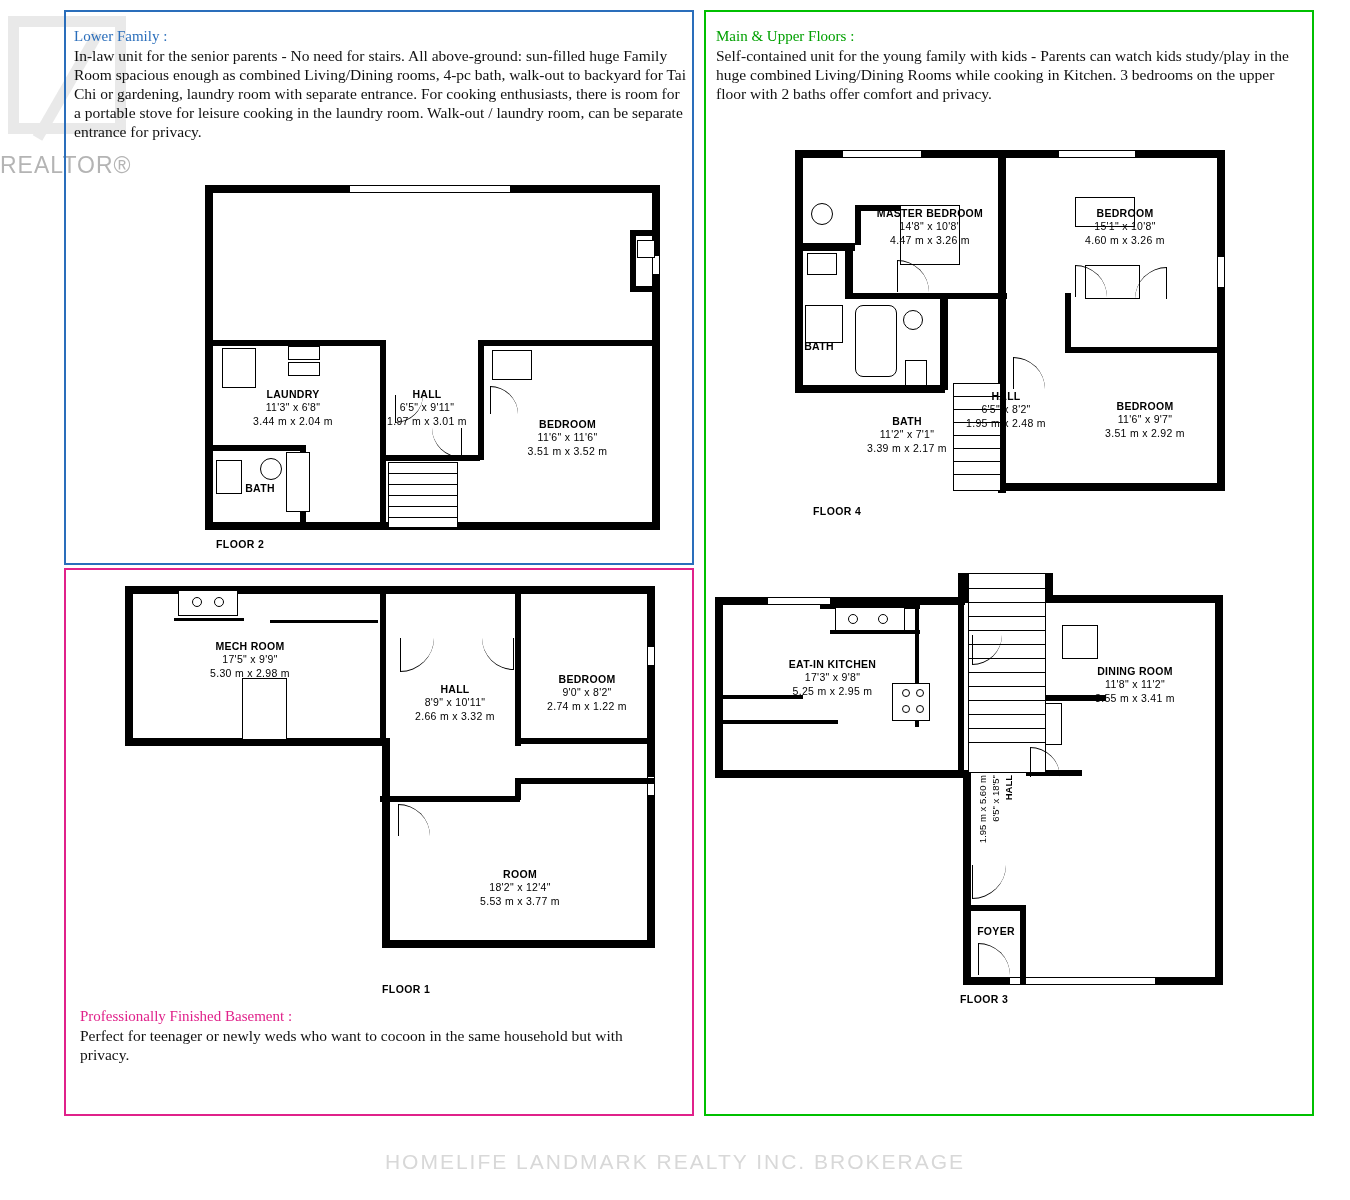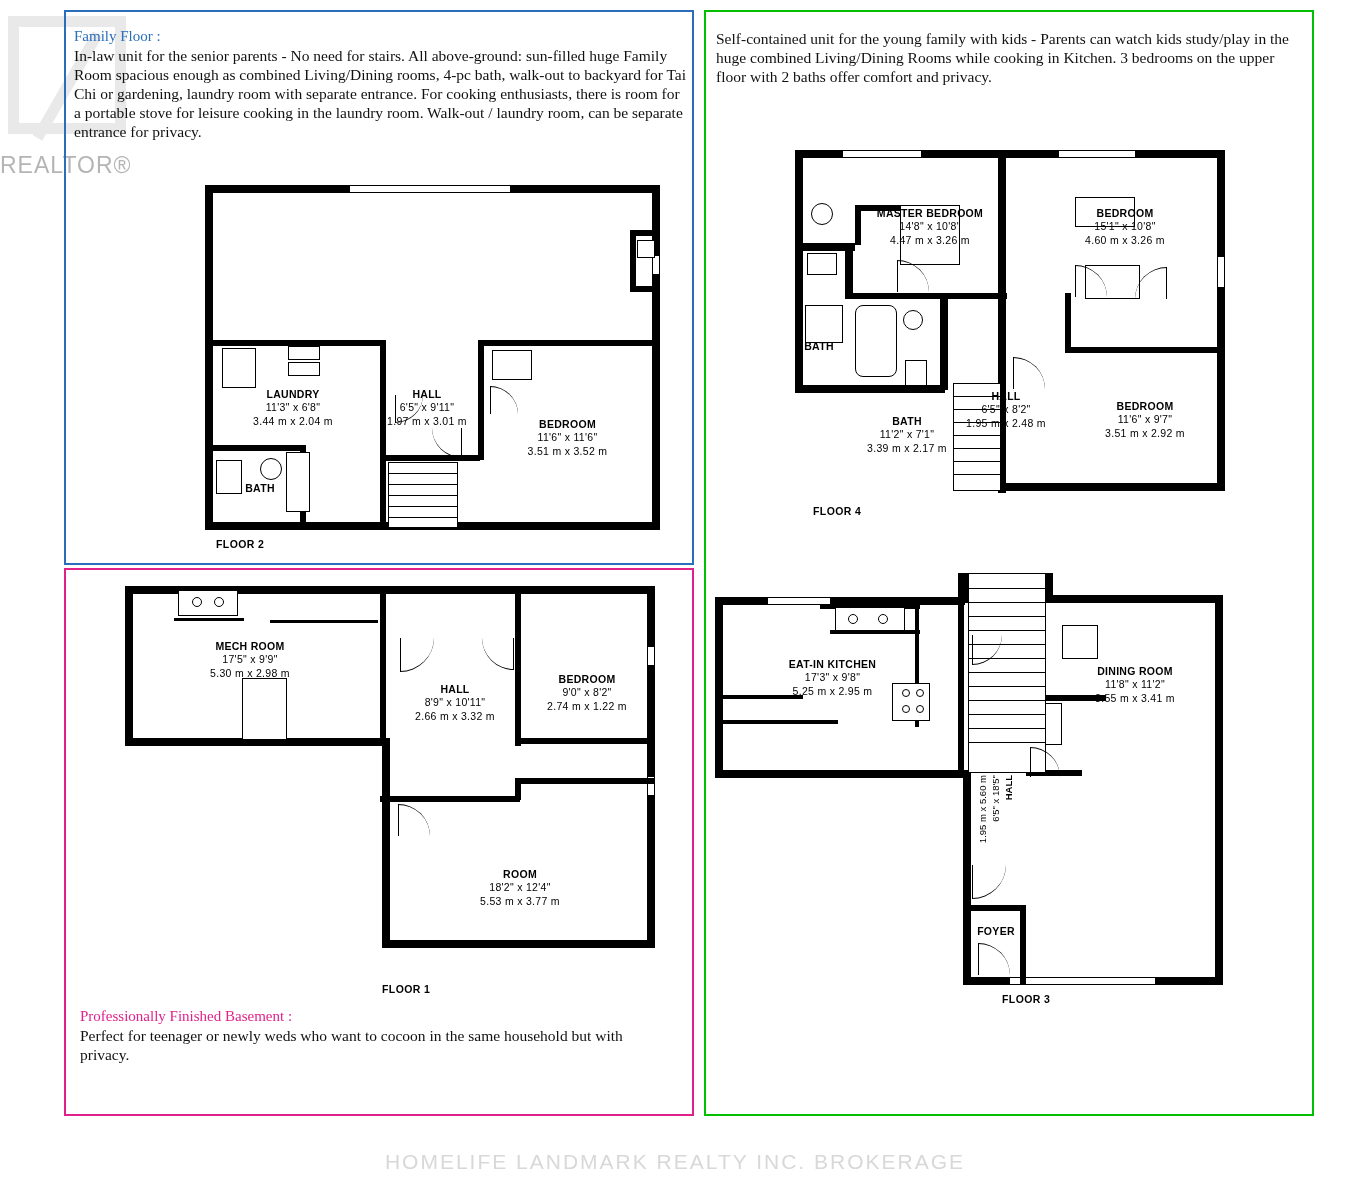--- a/index.html
+++ b/index.html
@@ -57,21 +57,21 @@
 <body>
 
 <div id="watermark">
   <div class="wm-box"></div>
   <div class="wm-slash"></div>
 </div>
 <div id="wm-text">REALTOR®</div>
 
 <div class="panel" id="panel-lower"></div>
 <div class="txtbox" id="lower-text">
-  <div class="hdr hdr-lower">Family Floor :</div>
+  <div class="hdr hdr-lower">Lower Family :</div>
   <div class="blurb">In-law unit for the senior parents - No need for stairs.  All above-ground: sun-filled huge Family Room spacious enough as combined Living/Dining rooms, 4-pc bath, walk-out to backyard for Tai Chi or gardening, laundry room with separate entrance. For cooking enthusiasts, there is room for a portable stove for leisure cooking in the laundry room. Walk-out / laundry room, can be separate entrance for privacy.</div>
 </div>
 
 <div class="plan" id="plan-floor2" style="left:200px;top:170px;width:480px;height:390px;">
 
   <div class="wall" style="left:5px;top:15px;width:8px;height:345px;"></div>
   <div class="wall" style="left:5px;top:15px;width:145px;height:8px;"></div>
   <div class="wall" style="left:310px;top:15px;width:150px;height:8px;"></div>
   <div class="wall" style="left:452px;top:15px;width:8px;height:70px;"></div>
   <div class="wall" style="left:452px;top:105px;width:8px;height:255px;"></div>
@@ -192,20 +192,21 @@
   <div class="room-lbl" style="left:340px;top:290px;width:140px;">
     <div class="nm">ROOM</div>
     <div>18'2" x 12'4"</div>
     <div>5.53 m x 3.77 m</div>
   </div>
   <div class="floor-lbl" style="left:272px;top:405px;">FLOOR 1</div>
 </div>
 
 <div class="panel" id="panel-main"></div>
 <div class="txtbox" id="main-text">
+  <div class="hdr hdr-main">Main &amp; Upper Floors :</div>
   <div class="blurb">Self-contained unit for the young family with kids - Parents can watch kids study/play in the huge combined Living/Dining Rooms while cooking in Kitchen.  3 bedrooms on the upper floor with 2 baths offer comfort and privacy.</div>
 </div>
 
 <div class="plan" id="plan-floor4" style="left:785px;top:145px;width:470px;height:390px;">
 
   <div class="wall" style="left:10px;top:5px;width:8px;height:100px;"></div>
   <div class="wall" style="left:10px;top:5px;width:50px;height:8px;"></div>
   <div class="wall" style="left:135px;top:5px;width:85px;height:8px;"></div>
   <div class="win" style="left:58px;top:5px;width:78px;height:8px;"></div>
   <div class="wall" style="left:213px;top:5px;width:8px;height:145px;"></div>
@@ -360,16 +361,16 @@
   </div>
 
   <div>
     <div class="vlbl" style="left:293px;top:210px;font-weight:bold;">HALL</div>
     <div class="vlbl" style="left:280px;top:210px;">6'5" x 18'5"</div>
     <div class="vlbl" style="left:267px;top:210px;">1.95 m x 5.60 m</div>
   </div>
   <div class="room-lbl" style="left:258px;top:360px;width:56px;">
     <div class="nm">FOYER</div>
   </div>
-  <div class="floor-lbl" style="left:250px;top:428px;margin-left:42px;">FLOOR 3</div>
+  <div class="floor-lbl" style="left:250px;top:428px;">FLOOR 3</div>
 </div>
 
 <div id="brokerage">HOMELIFE LANDMARK REALTY INC.    BROKERAGE</div>
 
 </body></html>

